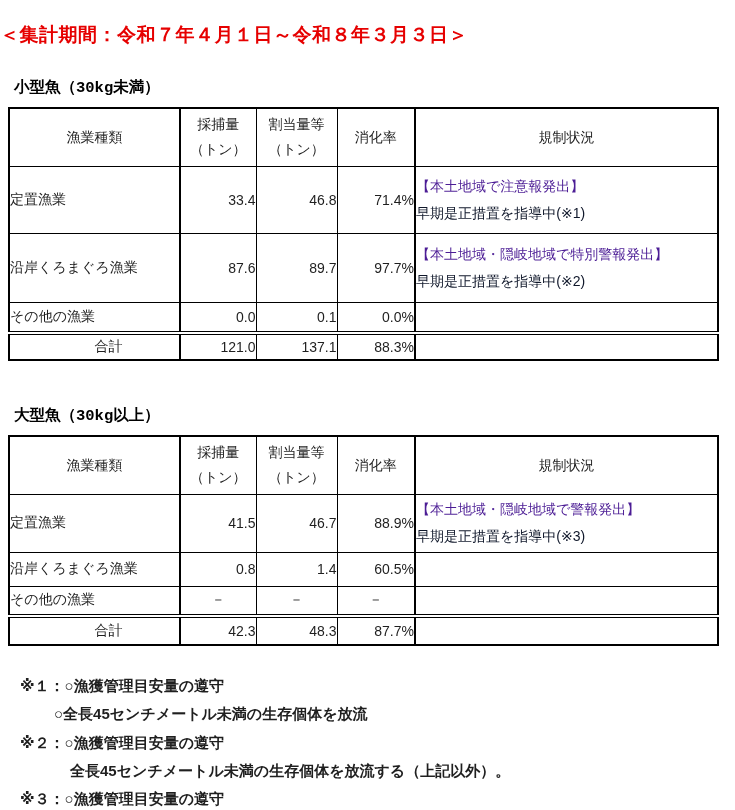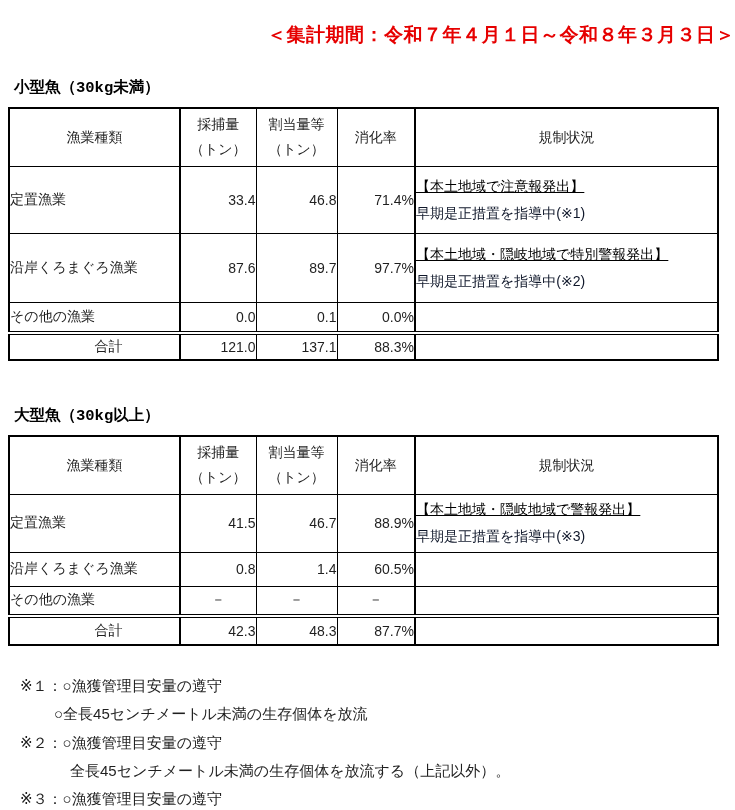--- a/index.html
+++ b/index.html
@@ -6,27 +6,26 @@
   body{
     width:735px;height:810px;
     font-family:"Liberation Sans","DejaVu Sans",sans-serif;
     color:#1f1f1f;
     -webkit-font-smoothing:antialiased;
     position:relative;
     overflow:hidden;
   }
   .page{padding-top:22px;}
   .doc-title{
-    text-align:right;
+    text-align:left;
     font-size:19px;
     font-weight:bold;
     color:#e60000;
     letter-spacing:0.5px;
     margin:0 0 0 0;
-    padding-left:32px;
   }
   .section-label{
     font-size:15.5px;
     font-weight:bold;
     color:#000;
     margin:0 0 9px 14px;
     font-family:Liberation Mono, monospace;
   }
   .sec1{margin-top:29px;}
   .sec2{margin-top:44px;}
@@ -46,30 +45,30 @@
     font-weight:normal;
     overflow:hidden;
   }
   
   td.ml, th.ml{border-left:2px solid #000 !important;}
   th.hdr{ text-align:center; line-height:25px; }
   td.type{ text-align:left; padding-left:7px; }
   td.num{ text-align:right; padding-right:8px; }
   td.num.centered{ text-align:center; padding-right:0; }
   td.reg{ text-align:left; padding-left:9px; line-height:27px; }
-  .reg-alert{ color:#000000;text-decoration:underline; }
+  .reg-alert{ color:#4c1d95; }
   .reg-note{ color:#0f172a; }
   tr.total-row td{ border-top:4px double #000;padding-left:28px; }
   td.total-label{ text-align:center; }
   .footnotes{
     margin:26px 0 0 20px;
     font-size:15px;
     color:#1f1f1f;
   }
-  .fn-line{ line-height:28.3px; white-space:nowrap; }
+  .fn-line{ line-height:28.3px; white-space:nowrap;font-weight:bold; }
   .fn-0{ padding-left:0; }
   .fn-1{ padding-left:34px; }
   .fn-2{ padding-left:50px; }
 </style>
 </head>
 <body>
 
 <div class="page">
 
   <div class="doc-title">＜集計期間：令和７年４月１日～令和８年３月３日＞</div>

